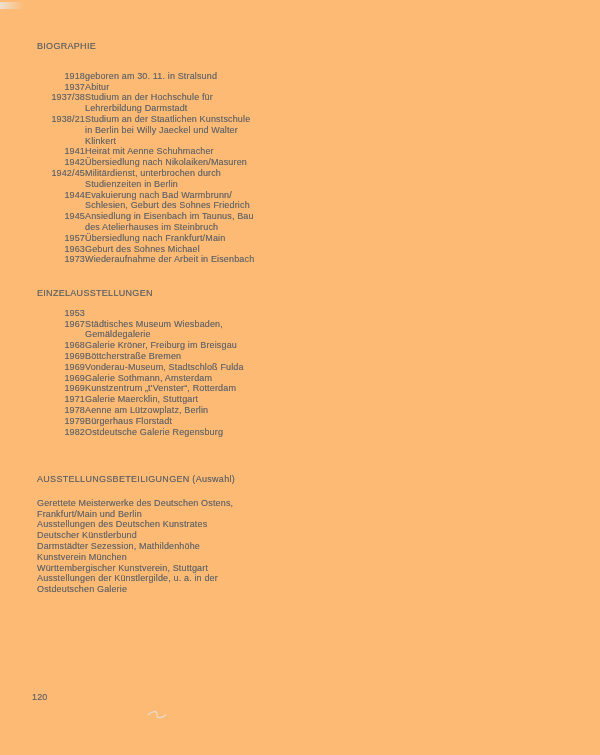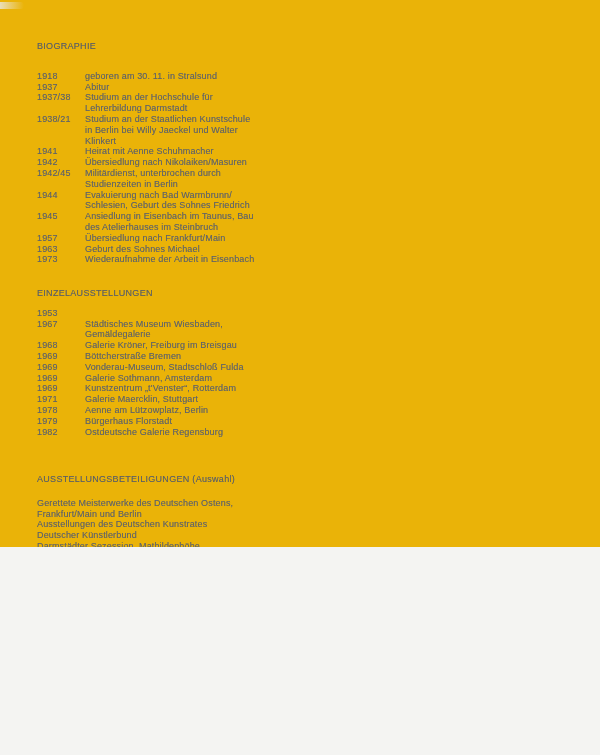--- a/index.html
+++ b/index.html
@@ -3,23 +3,23 @@
 <meta charset="utf-8">
 <style>
   html, body { margin: 0; padding: 0; }
   body {
     width: 600px; height: 755px;
     background: #f4f4f2;
     font-family: "Liberation Sans", "DejaVu Sans", sans-serif;
   }
   #page {
     position: relative;
-    width: 600px; height: 547px;
+    width: 600px; height: 755px;
     overflow: hidden;
-    background: #eab308;
+    background: #fdba74;
     color: #616468;
     font-size: 9px;
     line-height: 10.8px;
     letter-spacing: 0.15px;
     text-shadow: 0 0 0.4px rgba(97,100,104,0.55);
   }
   .sec { position: absolute; left: 37px; }
   #sec-biographie   { top: 41px; }
   #sec-einzel       { top: 288px; }
   #sec-beteiligungen{ top: 474px; }
@@ -27,21 +27,21 @@
     font-size: 9px;
     font-weight: 400;
     margin: 0;
     letter-spacing: 0.3px;
     color: #5d6064;
   }
   #sec-biographie .entries    { margin-top: 19px; }
   #sec-einzel .entries        { margin-top: 9px; }
   #sec-beteiligungen .plainlines { margin-top: 13px; }
   .entry-row { display: flex; align-items: flex-start; }
-  .entry-year { flex: 0 0 48px; }
+  .entry-year { flex: 0 0 48px; text-align: right; }
   .entry-text { white-space: pre-line; width: 310px; }
   .plainlines { white-space: pre-line; width: 330px; }
   #page-number { position: absolute; left: 32px; top: 692px; }
   
   .smudge-topleft {
     position: absolute; left: 0; top: 2px;
     width: 24px; height: 7px;
     background: linear-gradient(to right, #e9e9e6, rgba(233,233,230,0));
     border-radius: 0 4px 4px 0;
     opacity: 0.8;

